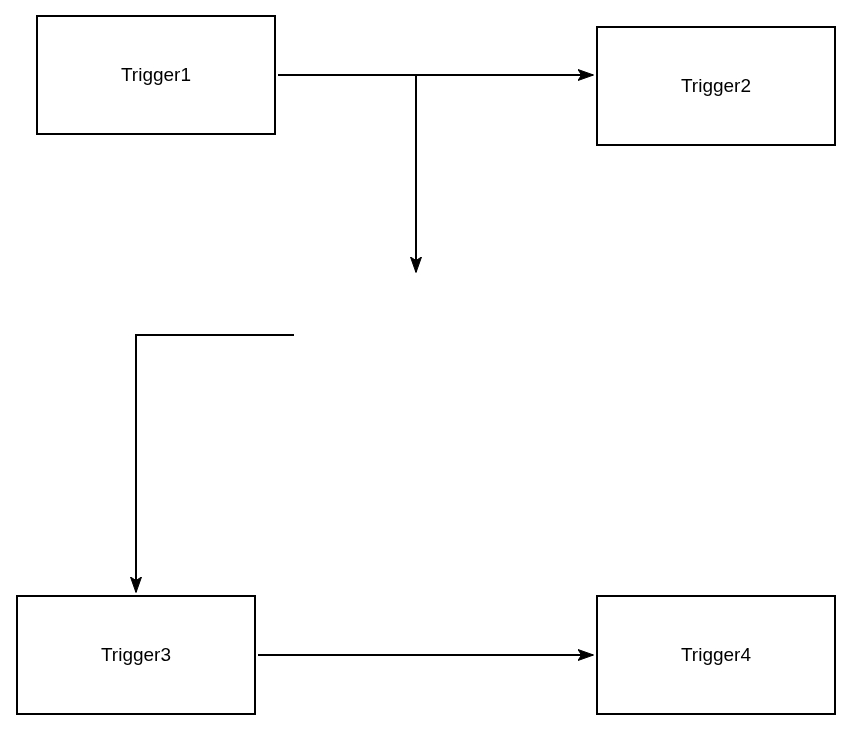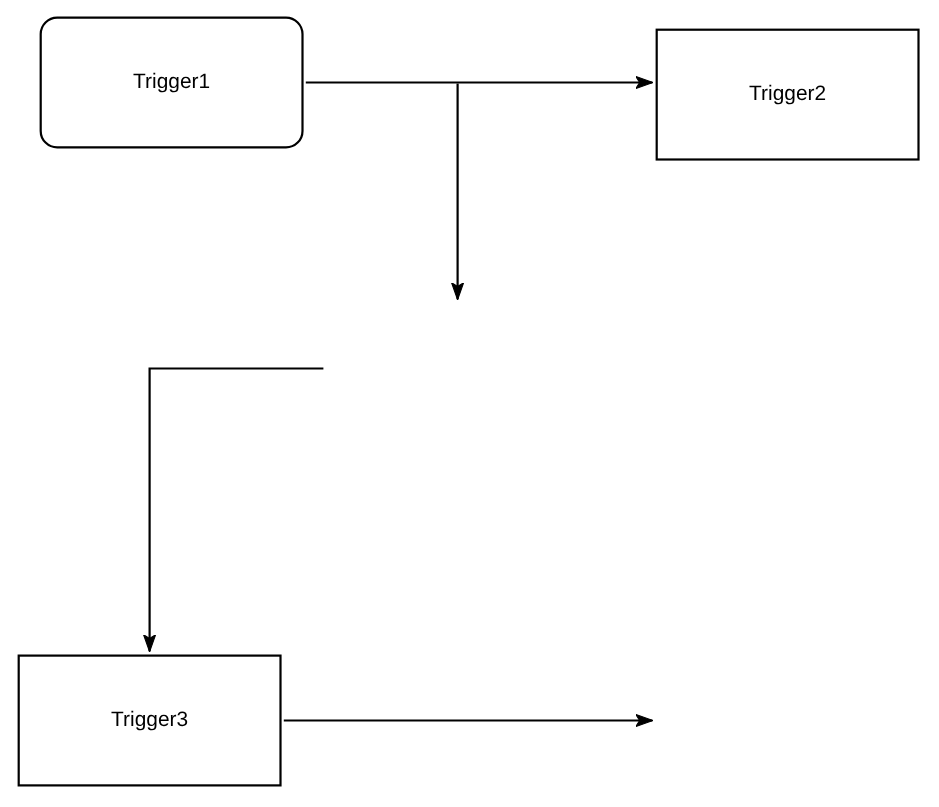--- a/index.html
+++ b/index.html
@@ -42,21 +42,21 @@
     align-items: center;
     justify-content: center;
   }
   .node-label {
     color: var(--text, #000000);
     font-size: 19px;
     line-height: 1.2;
     text-align: center;
     white-space: nowrap;
   }
-  .node-trigger1 { left: 36px;  top: 15px; border-radius: 16px;  }
+  .node-trigger1 { left: 36px;  top: 15px;  }
   .node-trigger2 { left: 596px; top: 26px;  }
   .node-write    { left: 296px; top: 275px; }
   .node-trigger3 { left: 16px;  top: 595px; }
   .node-trigger4 { left: 596px; top: 595px; }
 </style>
 </head>
 <body>
 
 <div class="canvas">
 
@@ -82,14 +82,17 @@
 
   <div class="node node-trigger2">
     <span class="node-label">Trigger2</span>
   </div>
 
 
   <div class="node node-trigger3">
     <span class="node-label">Trigger3</span>
   </div>
 
+  <div class="node node-trigger4">
+    <span class="node-label">Trigger4</span>
+  </div>
 
 </div>
 
 </body></html>

